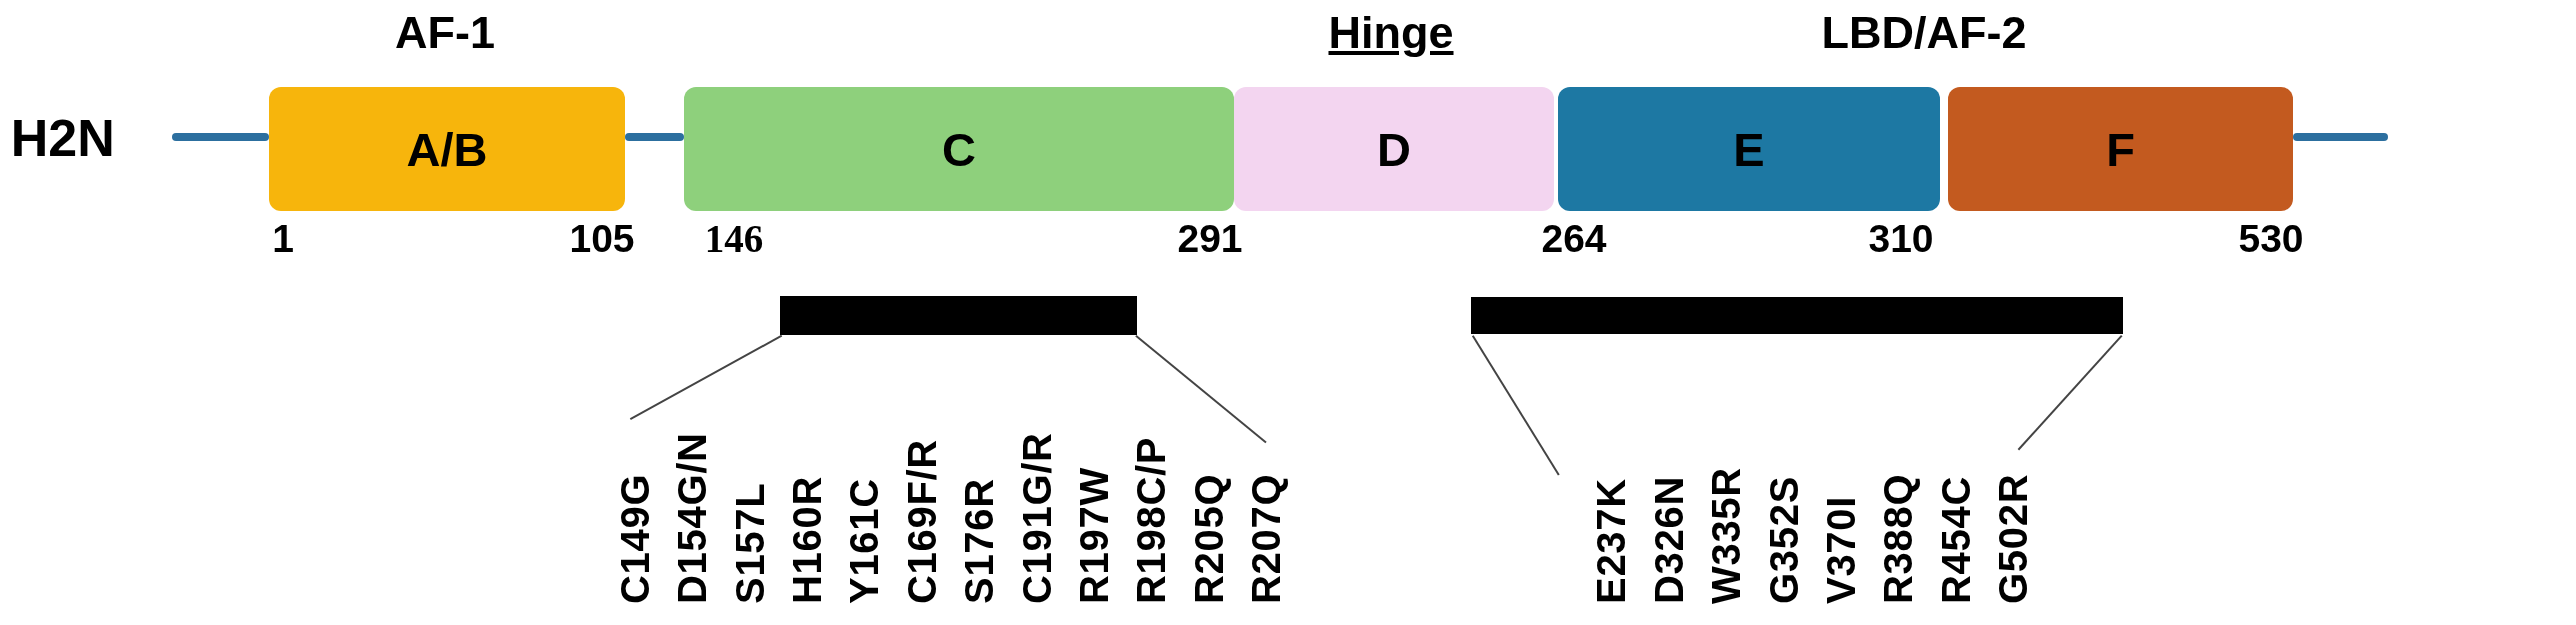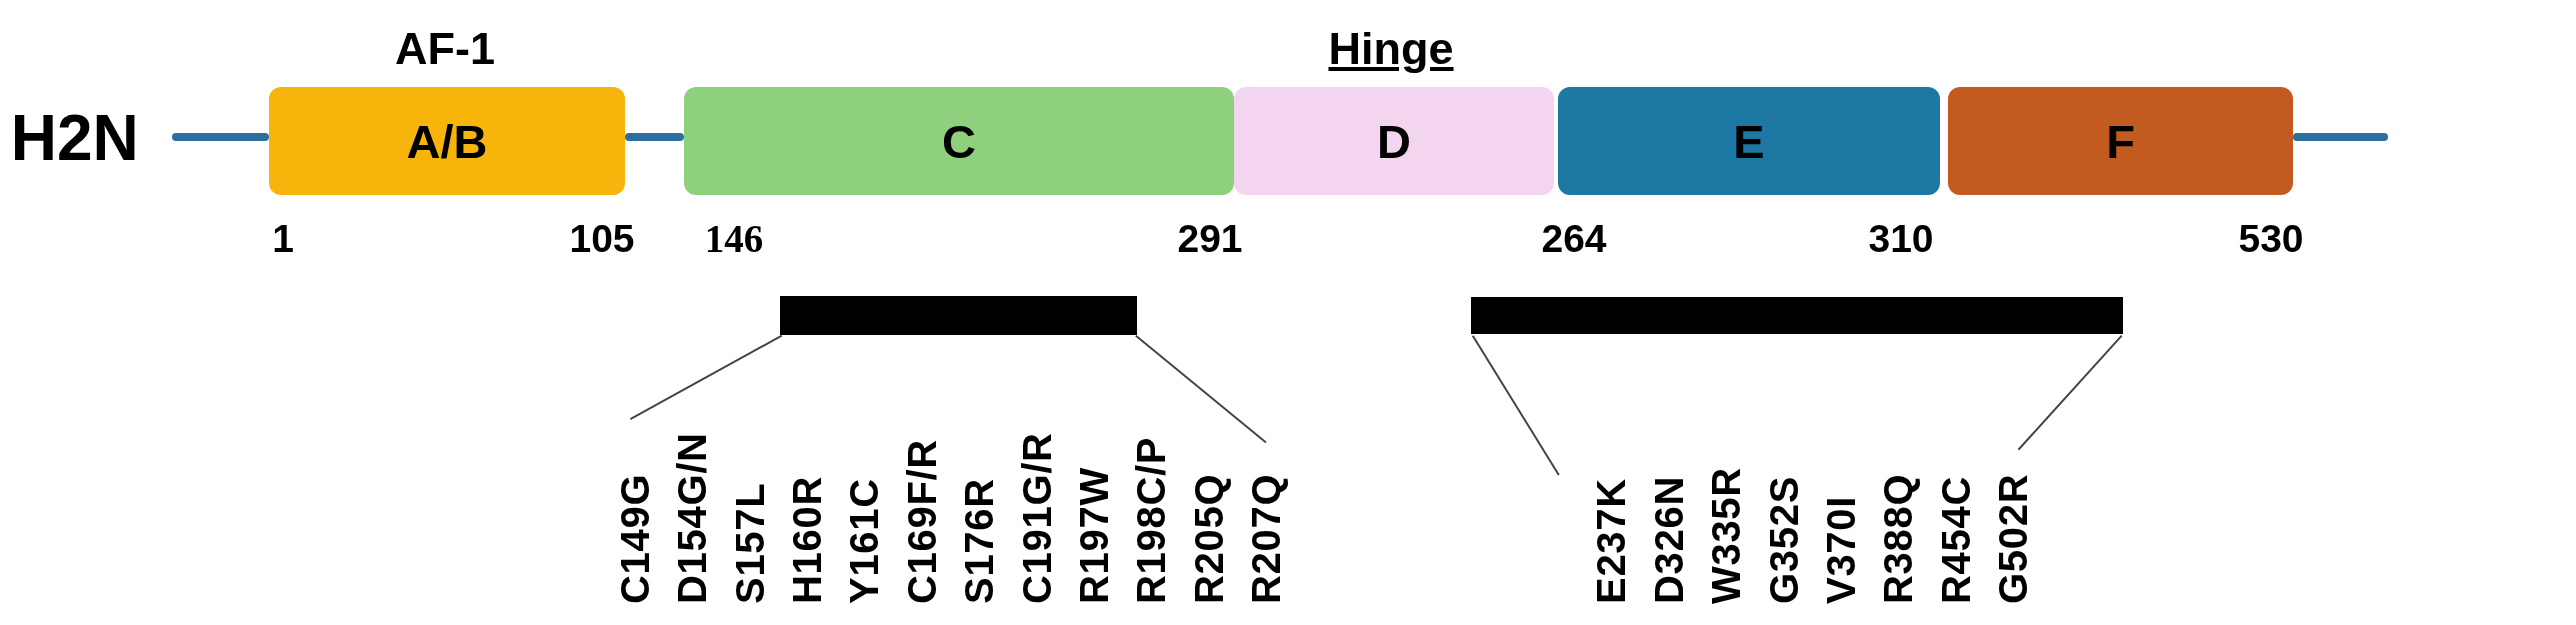--- a/index.html
+++ b/index.html
@@ -7,35 +7,34 @@
     position:relative;
     width:2576px;height:626px;
     background:#ffffff;
     font-family:"Liberation Sans", sans-serif;
     font-weight:700;
     color:#000;
     overflow:hidden;
   }
   .abs{position:absolute;}
   .terminus{
-    font-size:64px;line-height:56px;white-space:nowrap;
+    font-size:52px;line-height:56px;white-space:nowrap;
   }
   .backbone{
     height:8px;background:#2C6F9F;border-radius:4px;
   }
   .domain-box{
-    height:108px;border-radius:12px;
+    height:124px;border-radius:12px;
     display:flex;align-items:center;justify-content:center;
     font-size:47px;
   }
   .region-label{
     transform:translateX(-50%);
     font-size:45px;line-height:51px;white-space:nowrap;
     text-align:center;
-    margin-top:16px;
   }
   .marker{
     transform:translateX(-50%);
     font-size:39px;line-height:43px;white-space:nowrap;
   }
   .mut-bar{background:#000000;}
   .mut{
     transform-origin:0 0;
     transform:rotate(-90deg);
     height:40px;line-height:40px;
@@ -44,20 +43,21 @@
   }
   svg.callouts{position:absolute;left:0;top:0;pointer-events:none;}
 </style>
 </head>
 <body>
 
 <div class="canvas">
 
   <div class="abs region-label" style="left:445px;top:6.7px;">AF-1</div>
   <div class="abs region-label" style="left:1391px;top:6.7px;text-decoration:underline;">Hinge</div>
+  <div class="abs region-label" style="left:1924px;top:6.7px;">LBD/AF-2</div>
 
   <div class="abs terminus" style="left:10.7px;top:110px;">H2N</div>
 
   <div class="abs backbone" style="left:172px;top:133px;width:97px;"></div>
   <div class="abs backbone" style="left:625px;top:133px;width:59px;"></div>
   <div class="abs backbone" style="left:2293px;top:133px;width:95px;"></div>
 
   <div class="abs domain-box" style="left:269px;top:87px;width:356px;background:#F7B50C;">
     <span>A/B</span>
   </div>

